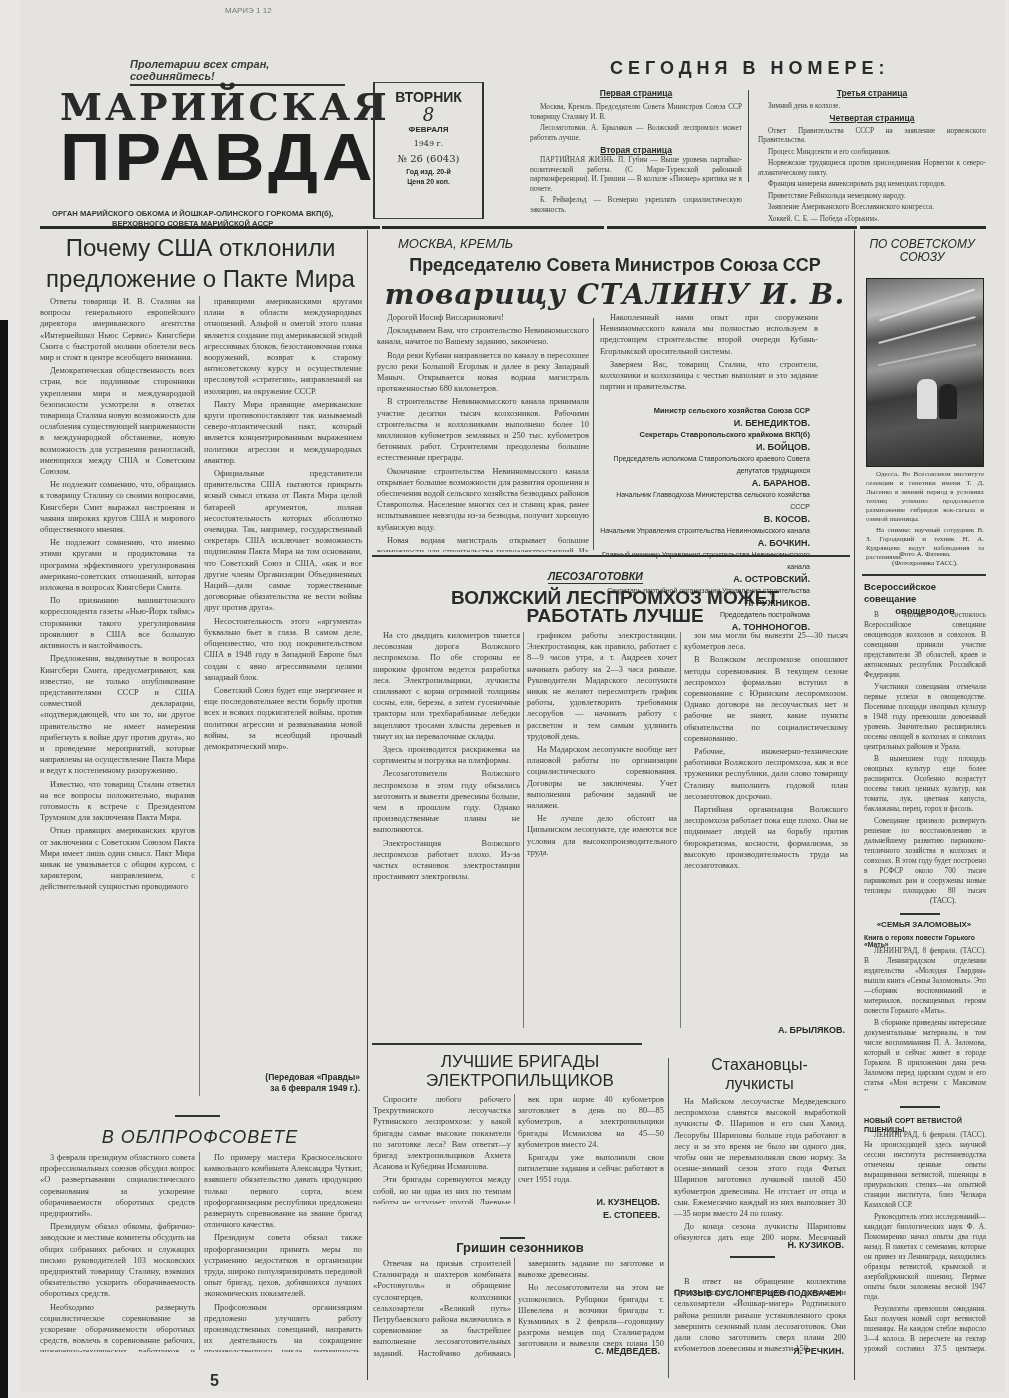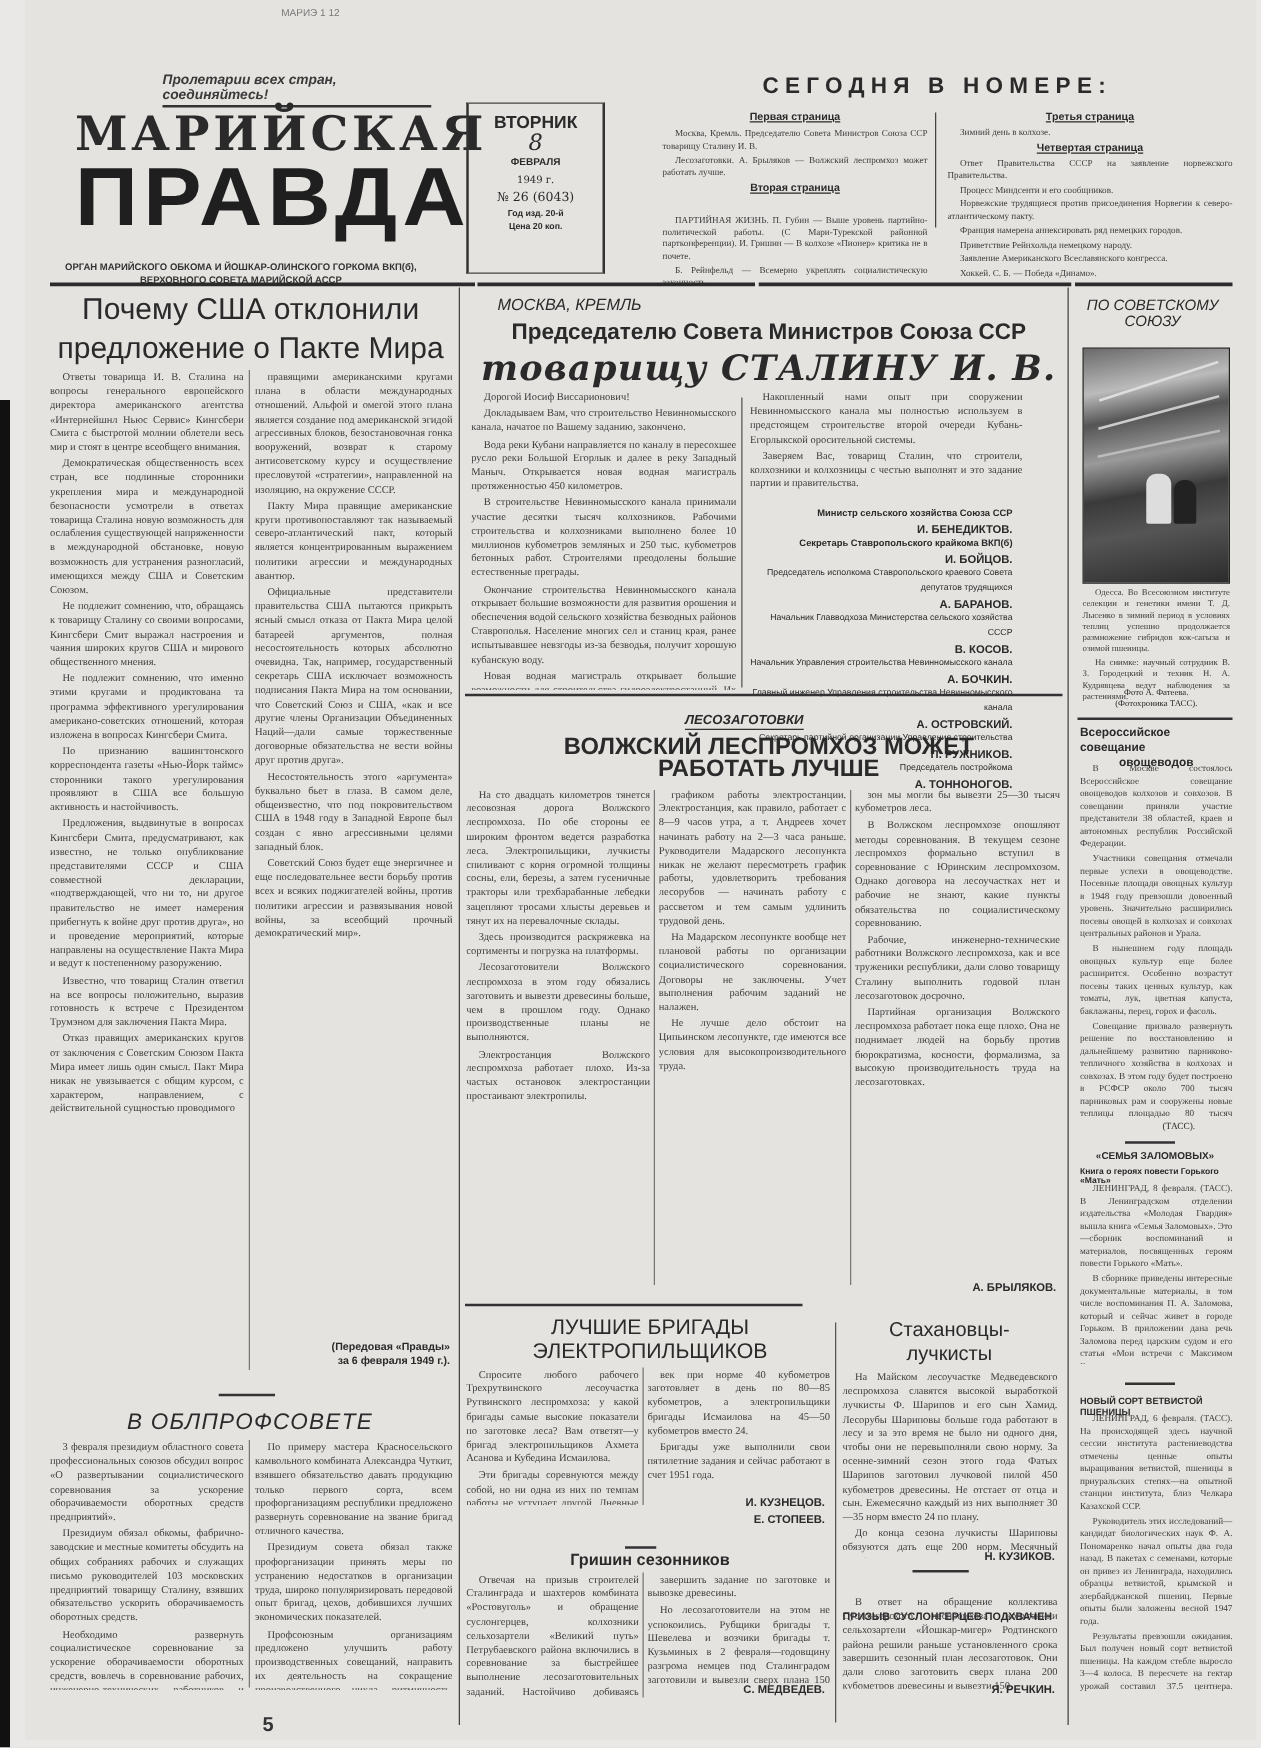--- a/index.html
+++ b/index.html
@@ -44,39 +44,39 @@
 
 <div class="abs sans-b" style="left:610px;top:58px;font-size:18px;letter-spacing:5px;">СЕГОДНЯ В НОМЕРЕ:</div>
 <div class="rule-v" style="left:748px;top:90px;height:92px;"></div>
 <div class="abs" style="left:530px;top:88px;width:212px;">
   <div class="sans-b center" style="font-size:8.5px;text-decoration:underline;">Первая страница</div>
   <div class="body-text" style="font-size:7.3px;line-height:9.5px;margin-top:4px;">
     <p>Москва, Кремль. Председателю Совета Министров Союза ССР товарищу Сталину И. В.</p>
     <p>Лесозаготовки. А. Брыляков — Волжский леспромхоз может работать лучше.</p>
   </div>
   <div class="sans-b center" style="font-size:8.5px;text-decoration:underline;margin-top:3px;">Вторая страница</div>
-  <div class="body-text" style="font-size:7.3px;line-height:9.5px;margin-top:16px;">
+  <div class="body-text" style="font-size:7.3px;line-height:9.5px;margin-top:0;">
     <p>ПАРТИЙНАЯ ЖИЗНЬ. П. Губин — Выше уровень партийно-политической работы. (С Мари-Турекской районной партконференции). И. Гришин — В колхозе «Пионер» критика не в почете.</p>
     <p>Б. Рейнфельд — Всемерно укреплять социалистическую законность.</p>
   </div>
 </div>
 <div class="abs" style="left:758px;top:88px;width:228px;">
   <div class="sans-b center" style="font-size:8.5px;text-decoration:underline;">Третья страница</div>
   <div class="body-text" style="font-size:7.3px;line-height:9.5px;margin-top:3px;">
     <p>Зимний день в колхозе.</p>
   </div>
   <div class="sans-b center" style="font-size:8.5px;text-decoration:underline;">Четвертая страница</div>
   <div class="body-text" style="font-size:7.3px;line-height:9.5px;margin-top:3px;">
     <p>Ответ Правительства СССР на заявление норвежского Правительства.</p>
     <p>Процесс Миндсенти и его сообщников.</p>
     <p>Норвежские трудящиеся против присоединения Норвегии к северо-атлантическому пакту.</p>
     <p>Франция намерена аннексировать ряд немецких городов.</p>
     <p>Приветствие Рейнхольда немецкому народу.</p>
     <p>Заявление Американского Всеславянского конгресса.</p>
-    <p>Хоккей. С. Б. — Победа «Динамо».</p>
+    <p>Хоккей. С. Б. — Победа «Горьким».</p>
   </div>
 </div>
 
 <div class="rule-h" style="left:40px;top:226px;width:340px;"></div>
 <div class="rule-h" style="left:382px;top:226px;width:222px;"></div>
 <div class="rule-h" style="left:607px;top:226px;width:250px;"></div>
 <div class="rule-h" style="left:860px;top:226px;width:126px;"></div>
 
 <div class="rule-v" style="left:367px;top:230px;height:1150px;"></div>
 <div class="rule-v" style="left:854px;top:230px;height:1150px;"></div>
@@ -119,21 +119,21 @@
   <p>Профсоюзным организациям предложено улучшить работу производственных совещаний, направить их деятельность на сокращение производственного цикла, ритмичность, улучшение организации материально-технического снабжения, лучшее использование внутренних ресурсов.</p>
 </div>
 <div class="abs sans-b" style="left:210px;top:1372px;font-size:16px;color:#333;">5</div>
 
 <div class="abs italic-h" style="left:398px;top:236px;font-size:13px;">МОСКВА, КРЕМЛЬ</div>
 <div class="abs sans-b center" style="left:380px;top:255px;width:470px;font-size:18px;">Председателю Совета Министров Союза ССР</div>
 <div class="abs center" style="left:380px;top:278px;width:470px;font-family:'DejaVu Serif',serif;font-style:italic;font-weight:bold;font-size:28px;letter-spacing:1px;">товарищу СТАЛИНУ И. В.</div>
 <div class="abs body-text" style="left:377px;top:312px;width:212px;height:240px;overflow:hidden;">
   <p>Дорогой Иосиф Виссарионович!</p>
   <p>Докладываем Вам, что строительство Невинномысского канала, начатое по Вашему заданию, закончено.</p>
-  <p>Вода реки Кубани направляется по каналу в пересохшее русло реки Большой Егорлык и далее в реку Западный Маныч. Открывается новая водная магистраль протяженностью 450 километров.</p>
+  <p>Вода реки Кубани направляется по каналу в пересохшее русло реки Большой Егорлык и далее в реку Западный Маныч. Открывается новая водная магистраль протяженностью 680 километров.</p>
   <p>В строительстве Невинномысского канала принимали участие десятки тысяч колхозников. Рабочими строительства и колхозниками выполнено более 10 миллионов кубометров земляных и 250 тыс. кубометров бетонных работ. Строителями преодолены большие естественные преграды.</p>
   <p>Окончание строительства Невинномысского канала открывает большие возможности для развития орошения и обеспечения водой сельского хозяйства безводных районов Ставрополья. Население многих сел и станиц края, ранее испытывавшее невзгоды из-за безводья, получит хорошую кубанскую воду.</p>
   <p>Новая водная магистраль открывает большие возможности для строительства гидроэлектростанций. Их общая мощность составит до 70 тысяч киловатт. Строительство одной из них — Свистухинской электростанции уже заканчивается. В ближайшее время она даст краевому центру — городу Ставрополю промышленный ток.</p>
 </div>
 <div class="rule-v" style="left:593px;top:318px;height:232px;background:#555;"></div>
 <div class="abs body-text" style="left:600px;top:312px;width:218px;">
   <p>Накопленный нами опыт при сооружении Невинномысского канала мы полностью используем в предстоящем строительстве второй очереди Кубань-Егорлыкской оросительной системы.</p>
   <p>Заверяем Вас, товарищ Сталин, что строители, колхозники и колхозницы с честью выполнят и это задание партии и правительства.</p>
 </div>
 <div class="abs" style="left:600px;top:405px;width:210px;">

